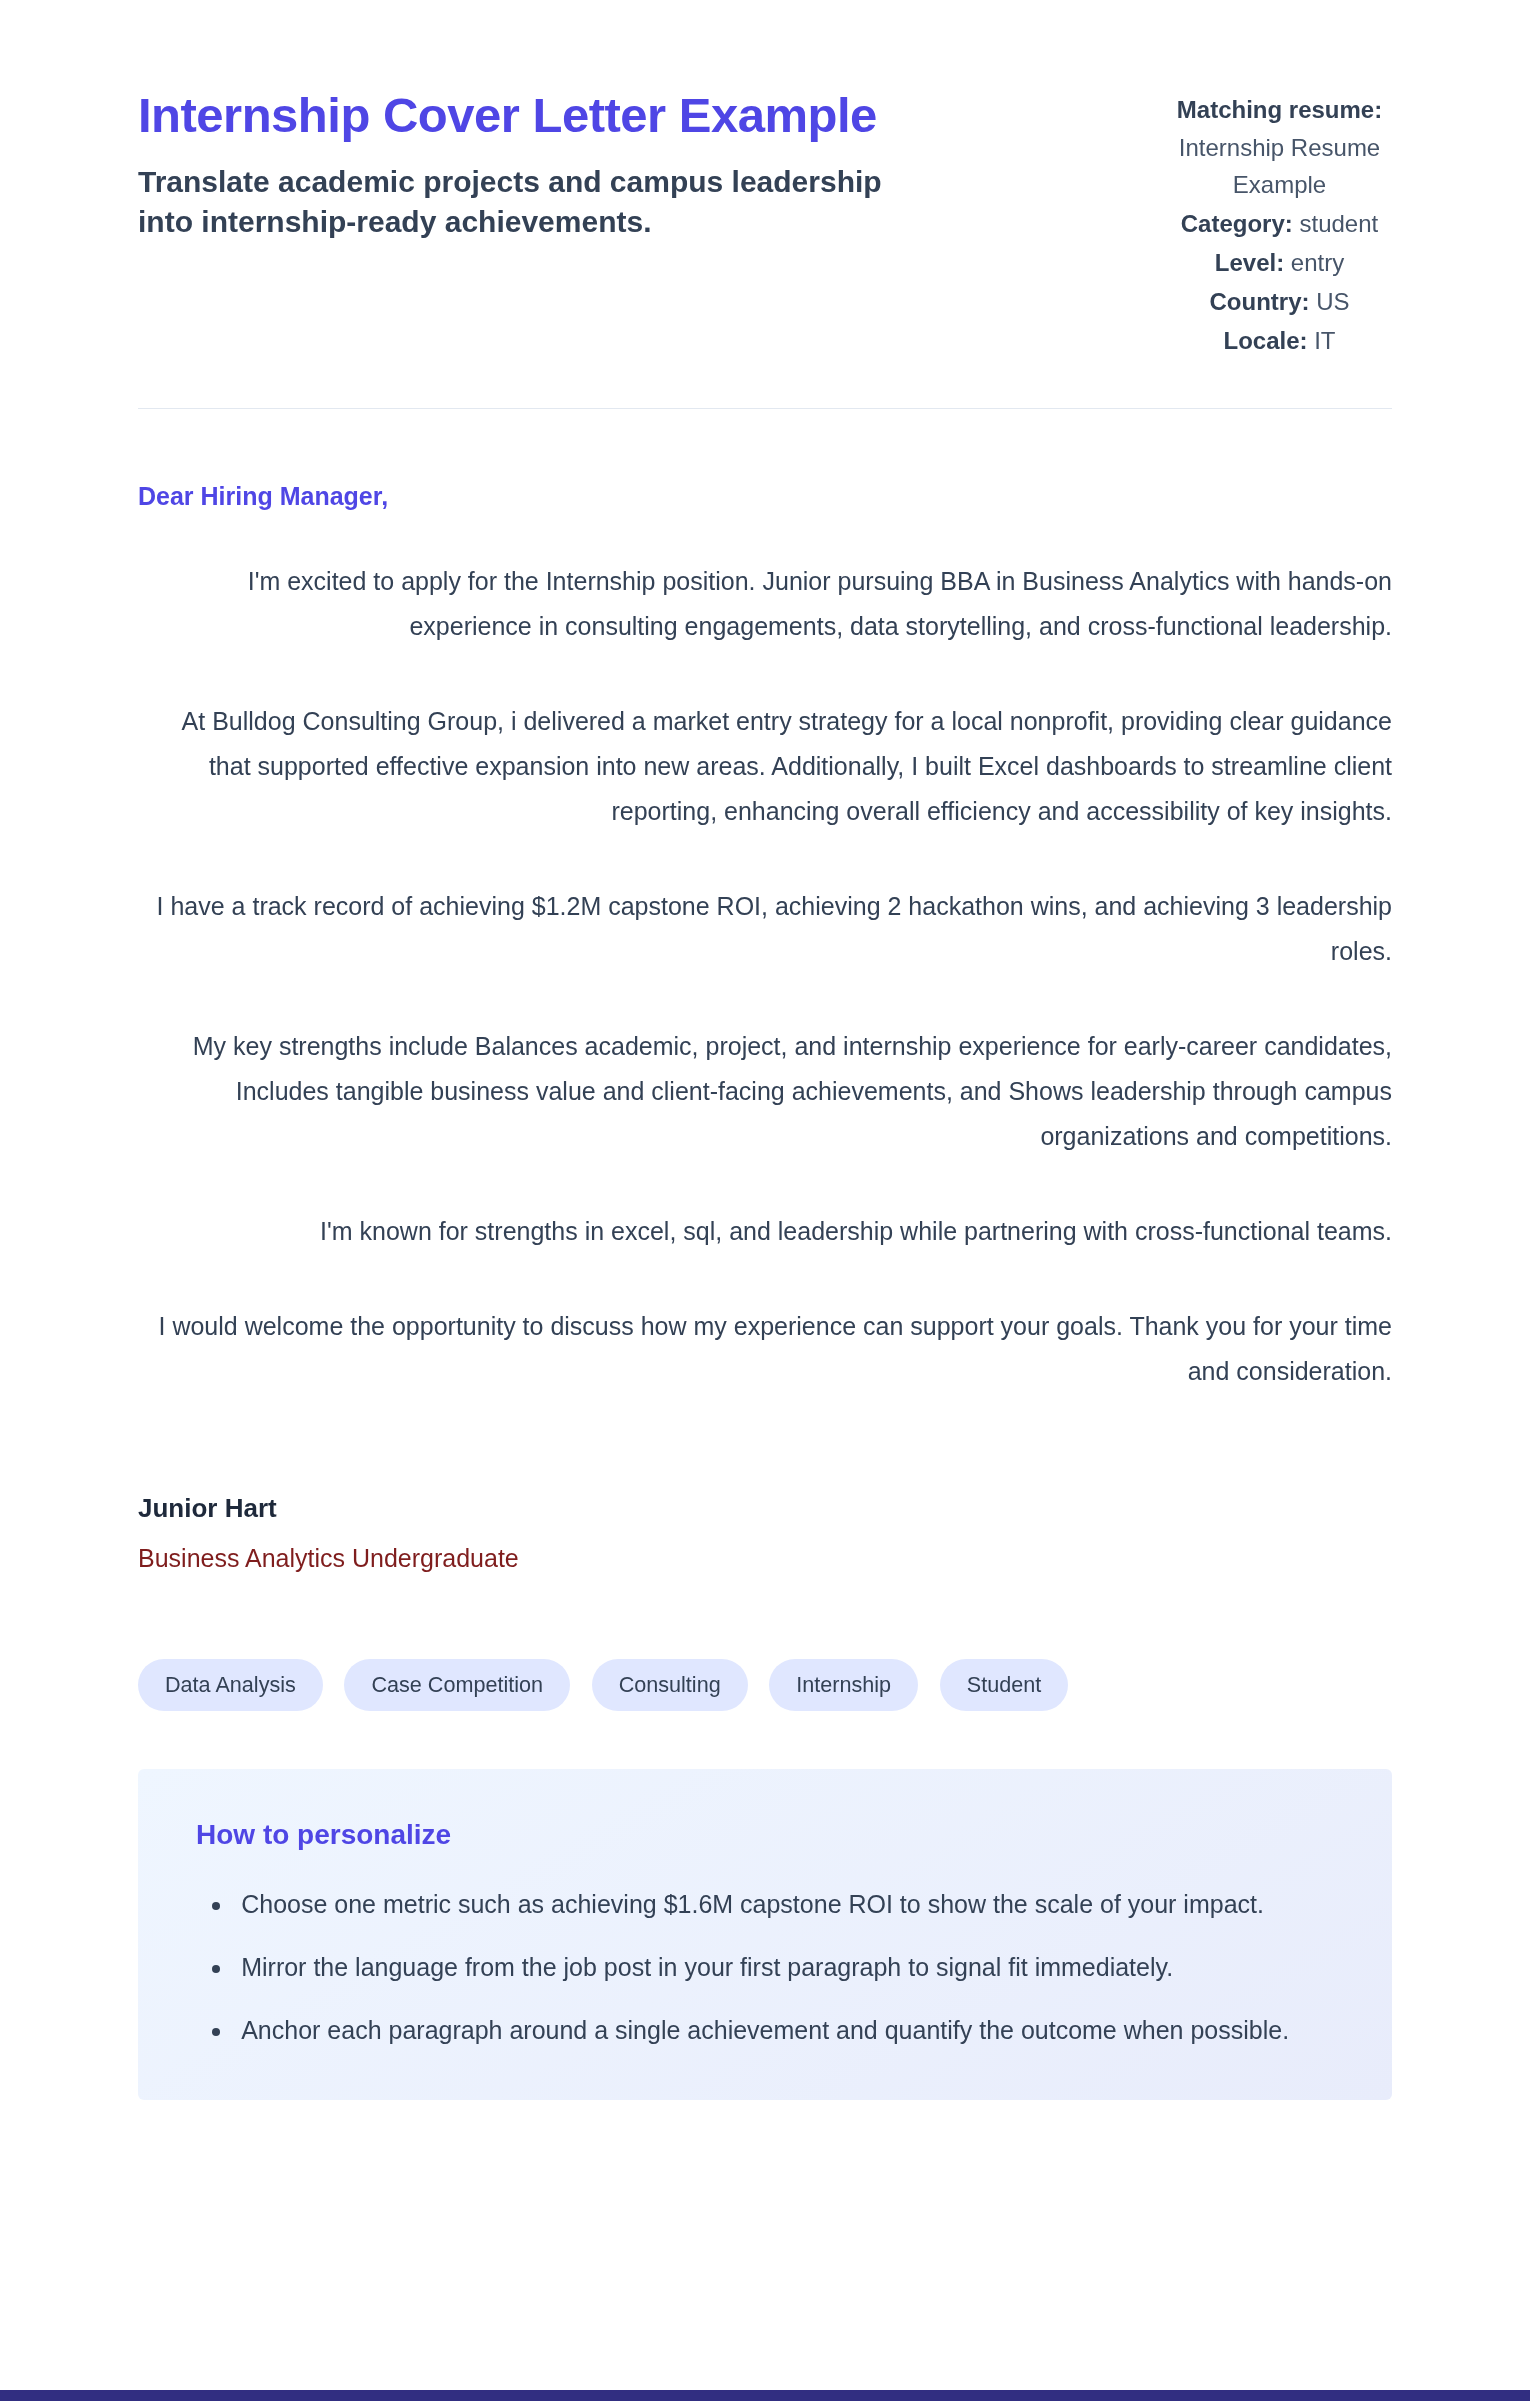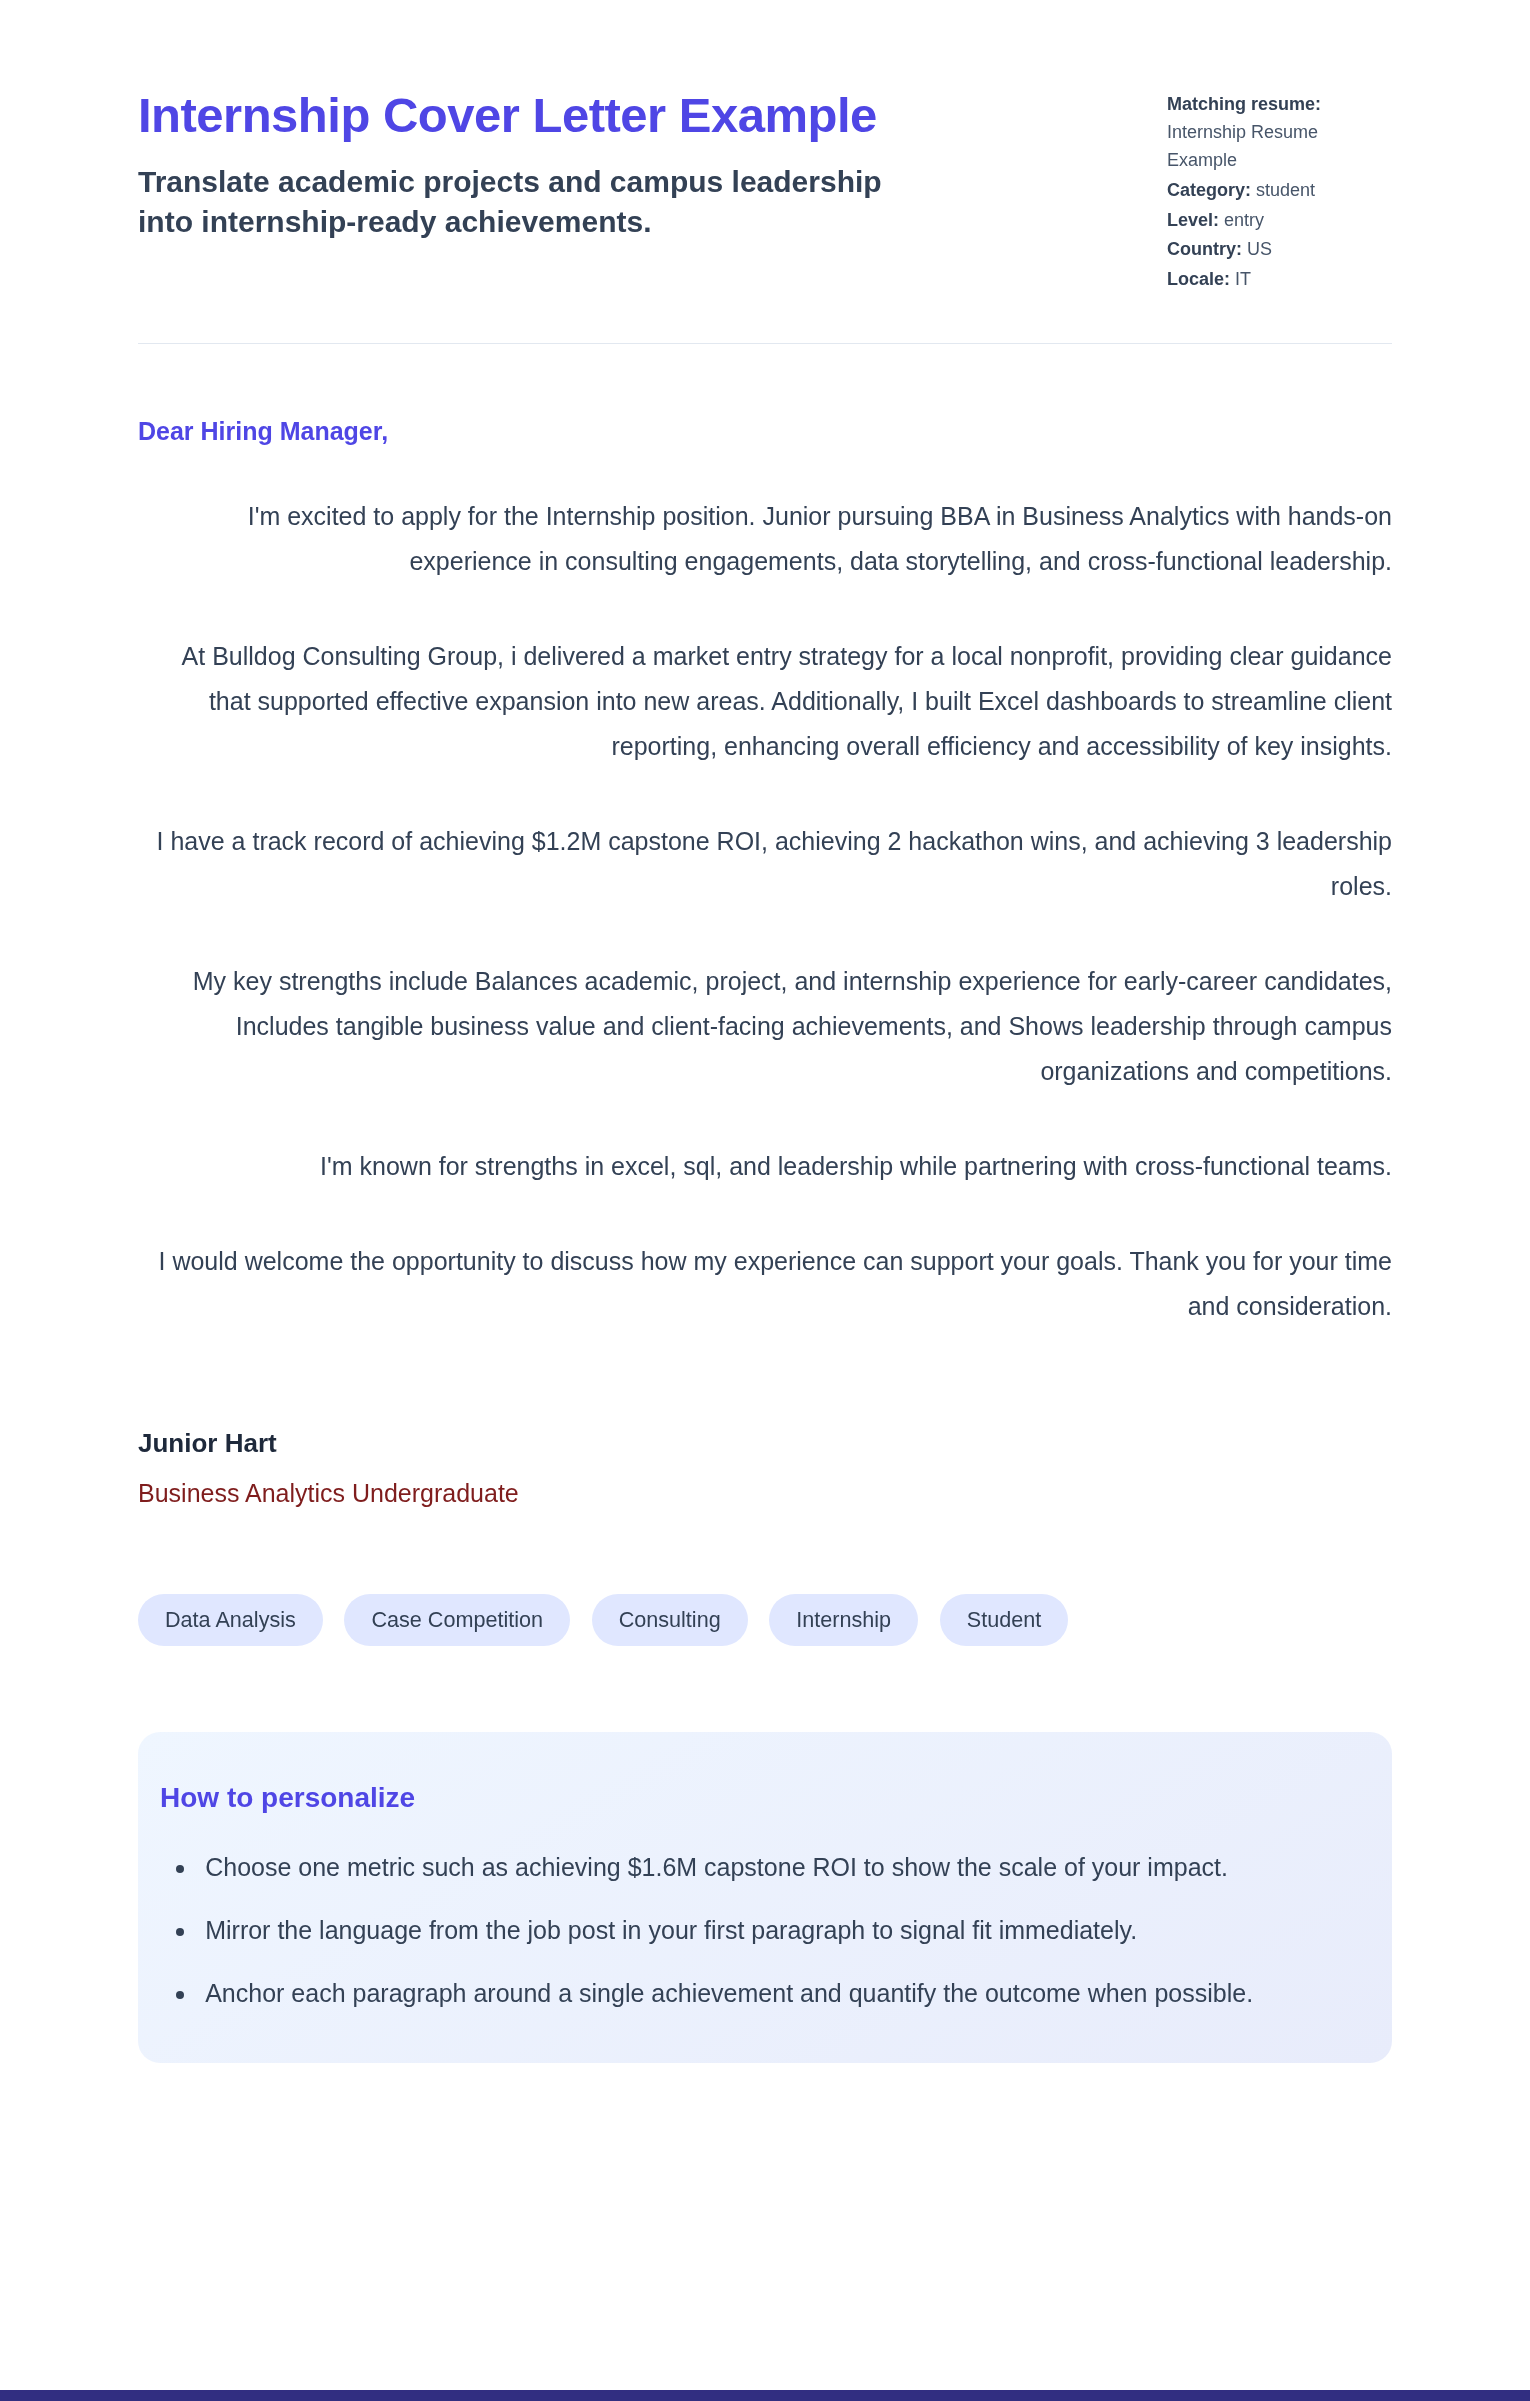--- a/index.html
+++ b/index.html
@@ -27,22 +27,22 @@
   }
   .subtitle {
     margin-top: 16px;
     font-size: 30px;
     line-height: 1.35;
     font-weight: bold;
     color: #334155;
   }
   .meta {
     width: 225px;
-    text-align: left;
-    font-size: 18px;
+    text-align: center;
+    font-size: 24px;
     line-height: 1.55;
     color: #475569;
     flex-shrink: 0;
     padding-top: 5.4px;
   }
   .meta-row { margin-bottom: 1.8px; }
   .meta-label { font-weight: bold; color: #334155; }
   .divider {
     border: none;
     border-top: 1.8px solid #e2e8f0;
@@ -85,24 +85,24 @@
     background: #e0e7ff;
     color: #334155;
     font-size: 21.6px;
     line-height: 1;
     padding: 15.3px 27px;
     border-radius: 899px;
   }
 
   
   .tip-card {
-    margin-top: 86px;
+    margin-top: 58px;
     background: linear-gradient(150deg, #eff6ff 0%, #e8ecfb 100%);
-    border-radius: 22px;
-    padding: 50px 54px 47px 22px;
+    border-radius: 6px;
+    padding: 50px 54px 47px 58px;
   }
   .tip-card h2 {
     color: #4f46e5;
     font-size: 28px;
     font-weight: bold;
     margin-bottom: 31px;
   }
   .tip-card ul { margin: 0; padding-left: 38px; list-style: disc; }
   .tip-card li {
     font-size: 25px;

